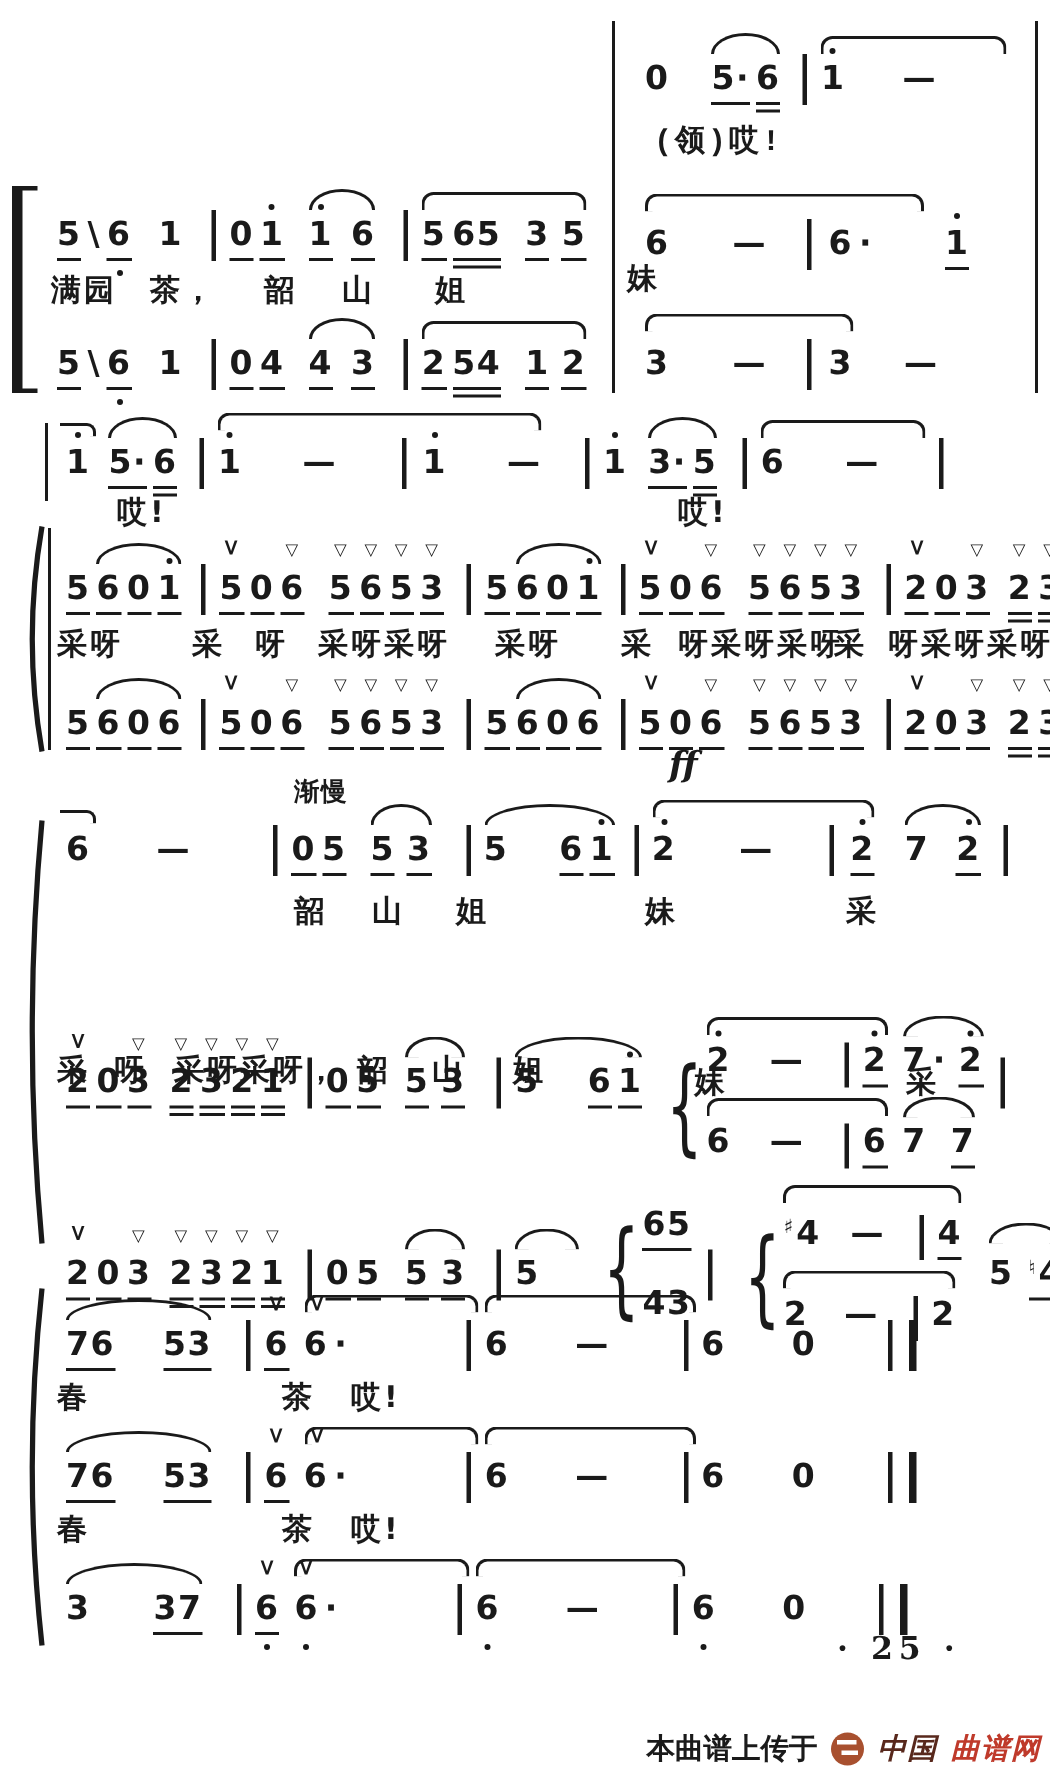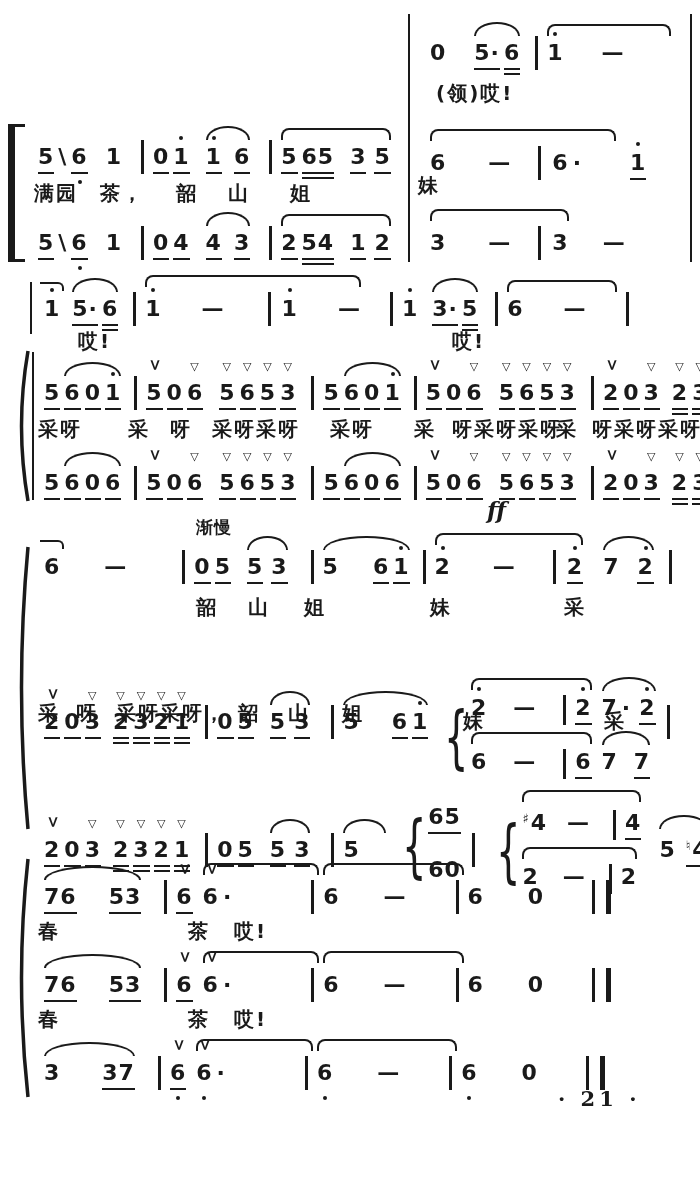--- a/index.html
+++ b/index.html
@@ -49,21 +49,27 @@
   .logo{width:22px;height:22px;border-radius:50%;position:relative;display:inline-block;}
   .logo::before{content:"";position:absolute;left:4px;top:5px;width:13px;height:3px;background:#fff;}
   .logo::after{content:"";position:absolute;left:7px;top:12px;width:11px;height:3px;background:#fff;}
   .brand1{font-style:italic;letter-spacing:1px;}
   .brand2{font-style:italic;letter-spacing:1px;}
 </style>
 </head>
 <body>
 
 <div id="canvas">
-  <div class="pageno">· 21 ·</div>
+  <div class="pageno">· 25 ·</div>
+  <div class="wm">
+    <span class="pfx">本曲谱上传于</span>
+    <span class="logo" style="background: rgb(168, 80, 47);"></span>
+    <span class="brand1" style="color: rgb(88, 40, 28);">中国</span>
+    <span class="brand2" style="color: rgb(191, 58, 43);">曲谱网</span>
+  </div>
 <div>
       <div class="bracketsq" style="left: 8px; top: 124px; height: 138px;"></div>
       <div class="vline" style="left: 408px; top: 14px; height: 248px;"></div>
       <div class="vline" style="left: 690px; top: 14px; height: 248px;"></div>
       <div class="mrow" style="left: 428px; top: 36px;">
         <span class="tk">0</span>
         <span class="sp" style="width: 24px;"></span>
         <span class="grp arc">
           <span class="tk u1">5·</span>
           <span class="tk u2">6</span>
@@ -152,21 +158,21 @@
           <span class="sp" style="width: 38px;"></span>
           <span class="tk">—</span>
           <span class="sp" style="width: 18px;"></span>
           <span class="bar"></span>
           <span class="sp" style="width: 2px;"></span>
           <span class="tk">3</span>
         </span>
         <span class="sp" style="width: 30px;"></span>
         <span class="tk">—</span>
       </div>
-      <div class="lyr" style="left: 436px; top: 80px;">(领)哎!</div>
+      <div class="lyr" style="left: 436px; top: 80px; font-family: Liberation Mono, monospace;">(领)哎!</div>
       <div class="lyr" style="left: 34px; top: 180px; font-family: Liberation Serif, serif;">满园</div>
       <div class="lyr" style="left: 100px; top: 180px;">茶，</div>
       <div class="lyr" style="left: 176px; top: 180px;">韶</div>
       <div class="lyr" style="left: 228px; top: 180px;">山</div>
       <div class="lyr" style="left: 290px; top: 180px;">姐</div>
       <div class="lyr" style="left: 418px; top: 172px;">妹</div>
     </div>
     <div>
       <div class="vline" style="left: 30px; top: 282px; height: 52px;"></div>
       <svg width="20" height="156" class="paren" style="left: 12px; top: 348px;">
@@ -449,21 +455,21 @@
           <span class="tk">5</span>
           <span class="sp" style="width: 26px;"></span>
         </span>
         <span class="stk" style="top: 20px;">
           <span class="brc">{</span>
           <span class="scol">
             <span class="srow">
               <span class="tk u1">65</span>
             </span>
             <span class="srow">
-              <span class="tk">60</span>
+              <span class="tk">43</span>
             </span>
           </span>
         </span>
         <span class="bar"></span>
         <span class="stk" style="top: 27px;">
           <span class="brc">{</span>
           <span class="scol">
             <span class="srow">
               <span class="grp sq">
                 <span class="tk"><span class="pre">♯</span>4</span>
@@ -500,21 +506,21 @@
       <div class="lyr" style="left: 564px; top: 594px;">采</div>
       <div class="lyr" style="left: 38px; top: 700px;">采</div>
       <div class="lyr" style="left: 76px; top: 700px;">呀</div>
       <div class="lyr" style="left: 116px; top: 700px;">采呀采呀，</div>
       <div class="lyr" style="left: 238px; top: 700px;">韶</div>
       <div class="lyr" style="left: 288px; top: 700px;">山</div>
       <div class="lyr" style="left: 342px; top: 700px;">姐</div>
       <div class="lyr" style="left: 463px; top: 708px;">妹</div>
       <div class="lyr" style="left: 604px; top: 708px;">采</div>
       <div class="tempo" style="left: 196px; top: 516px;">渐慢</div>
-      <div class="dyn" style="left: 446px; top: 496px; margin-left: 41px;">ff</div>
+      <div class="dyn" style="left: 446px; top: 496px;">ff</div>
     </div>
     <div>
       <svg width="20" height="244" class="paren" style="left: 12px; top: 856px;">
         <path d="M16 3 Q3 122 16 241" stroke="#1a1a1a" stroke-width="3.5" fill="none"></path>
       </svg>
       <div class="mrow" style="left: 42px; top: 880px;">
         <span class="grp arc">
           <span class="tk u1">76</span>
           <span class="sp" style="width: 28px;"></span>
           <span class="tk u1">53</span>

